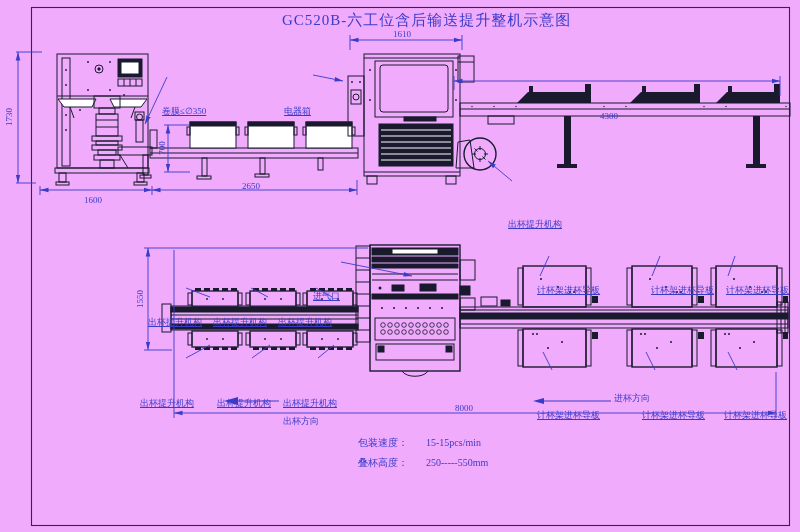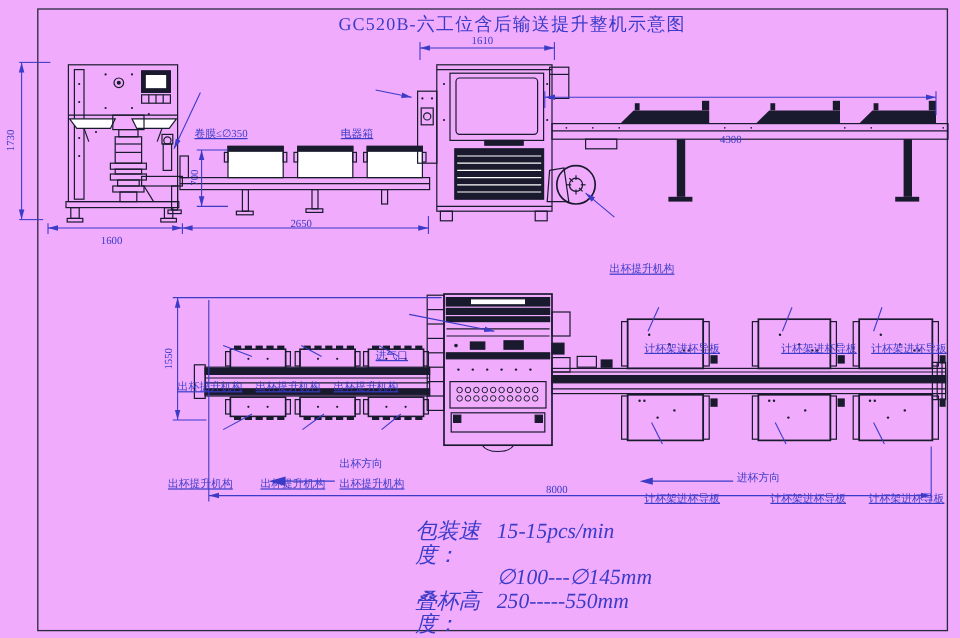--- a/index.html
+++ b/index.html
@@ -5,21 +5,21 @@
   html,body{margin:0;padding:0;background:#fff;}
   .page{position:relative;width:800px;height:532px;background:#f0abfc;overflow:hidden;
         font-family:"Liberation Serif","DejaVu Serif",serif;}
   svg{position:absolute;left:0;top:0;}
   .txt{position:absolute;white-space:nowrap;color:#3b3bc8;}
   .title{font-size:15px;letter-spacing:1px;text-align:center;width:240px;}
   .lbl{font-size:9px;line-height:10px;text-decoration:underline;margin-top:40px;}
   .dir{font-size:9px;line-height:10px;}
   .dim{font-size:9px;line-height:10px;}
   .vdim{width:30px;text-align:center;transform:rotate(-90deg);transform-origin:center;}
-  .specs{position:absolute;left:346px;top:433px;color:#3b3bc8;font-size:18px;line-height:19.5px;font-style:italic;}
+  .specs{position:absolute;left:358px;top:433px;color:#3b3bc8;font-size:10px;line-height:19.5px;}
   .spec-row{display:flex;}
   .spec-label{width:68px;}
 </style>
 </head>
 <body>
 
 <div class="page">
 
 <svg width="800" height="532" viewBox="0 0 800 532">
   <defs>
@@ -460,40 +460,36 @@
 <div class="txt lbl" style="left:217px;top:358px;">出杯提升机构</div>
 <div class="txt lbl" style="left:283px;top:358px;">出杯提升机构</div>
 
 <div class="txt lbl" style="left:537px;top:245px;">计杯架进杯导板</div>
 <div class="txt lbl" style="left:651px;top:245px;">计杯架进杯导板</div>
 <div class="txt lbl" style="left:726px;top:245px;">计杯架进杯导板</div>
 <div class="txt lbl" style="left:537px;top:370px;">计杯架进杯导板</div>
 <div class="txt lbl" style="left:642px;top:370px;">计杯架进杯导板</div>
 <div class="txt lbl" style="left:724px;top:370px;">计杯架进杯导板</div>
 
-<div class="txt dir" style="left:283px;top:381px;">出杯方向</div>
+<div class="txt dir" style="left:283px;top:416px;">出杯方向</div>
 <div class="txt dir" style="left:614px;top:393px;">进杯方向</div>
 
 <div class="txt dim" style="left:393px;top:29px;text-align:center;">1610</div>
 <div class="txt dim" style="left:600px;top:71px;margin-top:40px;">4300</div>
 <div class="txt dim vdim" style="left:-6px;top:112px;">1730</div>
 <div class="txt dim vdim" style="left:147px;top:143px;">700</div>
 <div class="txt dim" style="left:84px;top:181px;margin-top:14px;">1600</div>
 <div class="txt dim" style="left:242px;top:181px;">2650</div>
 <div class="txt dim vdim" style="left:125px;top:294px;">1550</div>
 <div class="txt dim" style="left:455px;top:403px;font-family:Liberation Serif, serif;">8000</div>
 
 <div class="specs">
   <div class="spec-row">
     <span class="spec-label">包装速度：</span>
     <span class="spec-value">15-15pcs/min</span>
   </div>
   <div class="spec-row">
-    <span class="spec-label"></span>
-    <span class="spec-value">∅100---∅145mm</span>
-  </div>
-  <div class="spec-row">
     <span class="spec-label">叠杯高度：</span>
     <span class="spec-value">250-----550mm</span>
   </div>
 </div>
 
 </div>
 
 </body></html>

